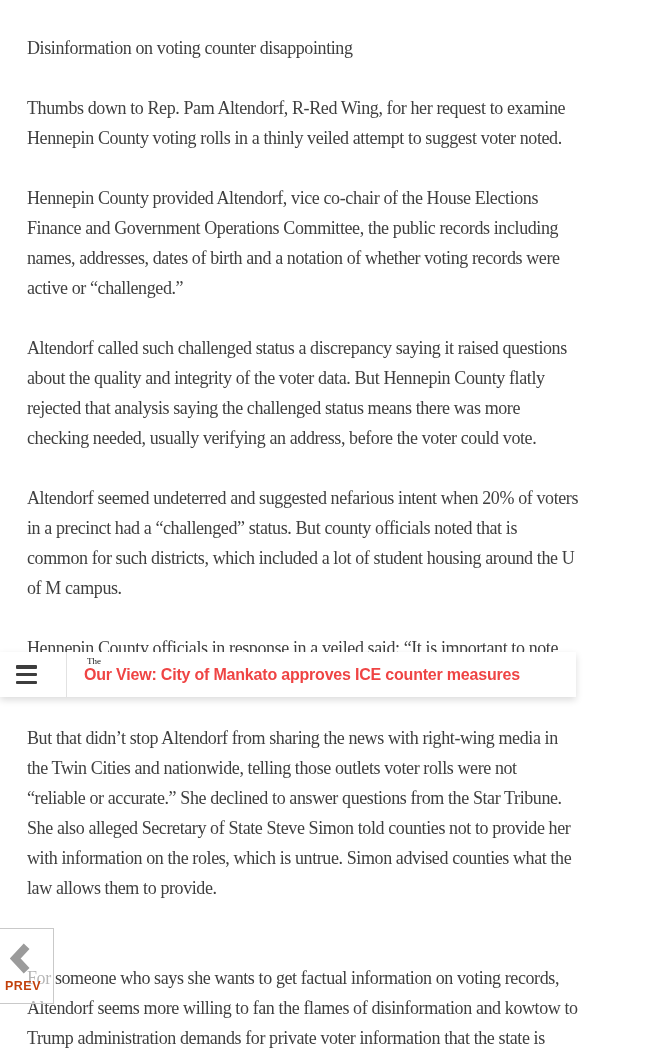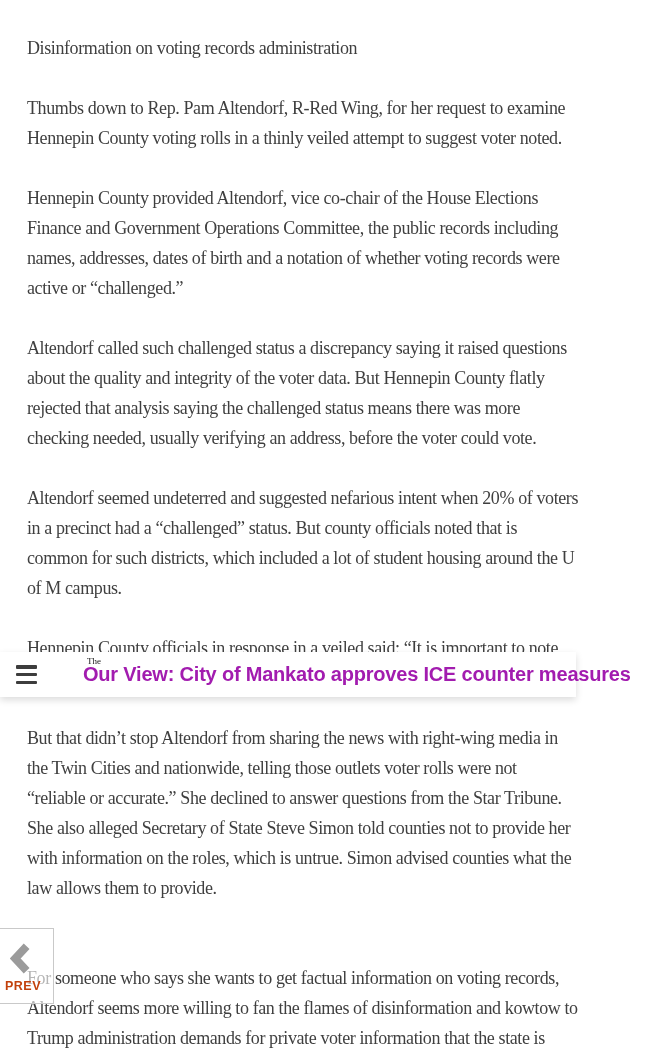--- a/index.html
+++ b/index.html
@@ -77,23 +77,23 @@
     font-size: 9px;
     color: #141414;
   }
   .nav-divider {
     width: 1px; height: 45px;
     background: #e2e2e2;
     margin-left: 14px;
   }
   .nav-headline {
     margin-left: 17px;
-    font-size: 20px;
+    font-size: 16px;
     font-weight: bold;
-    color: #a21caf;
+    color: #ef4444;
     letter-spacing: -0.2px;
     white-space: nowrap;
   }
 
   
   .prev-box {
     position: absolute;
     left: -12px; top: 928px;
     width: 64px; height: 74px;
     background: rgba(255,255,255,0.62);
@@ -111,21 +111,21 @@
     font-size: 12.5px;
     font-weight: bold;
     letter-spacing: 0.5px;
     color: #c2410c;
   }
 </style>
 </head>
 <body>
 
 <div class="article">
-  <p class="p1">Disinformation on voting records administration</p>
+  <p class="p1">Disinformation on voting counter disappointing</p>
   <p class="p2">Thumbs down to Rep. Pam Altendorf, R-Red Wing, for her request to examine
 Hennepin County voting rolls in a thinly veiled attempt to suggest voter noted.</p>
   <p class="p3">Hennepin County provided Altendorf, vice co-chair of the House Elections
 Finance and Government Operations Committee, the public records including
 names, addresses, dates of birth and a notation of whether voting records were
 active or “challenged.”</p>
   <p class="p4">Altendorf called such challenged status a discrepancy saying it raised questions
 about the quality and integrity of the voter data. But Hennepin County flatly
 rejected that analysis saying the challenged status means there was more
 checking needed, usually verifying an address, before the voter could vote.</p>

